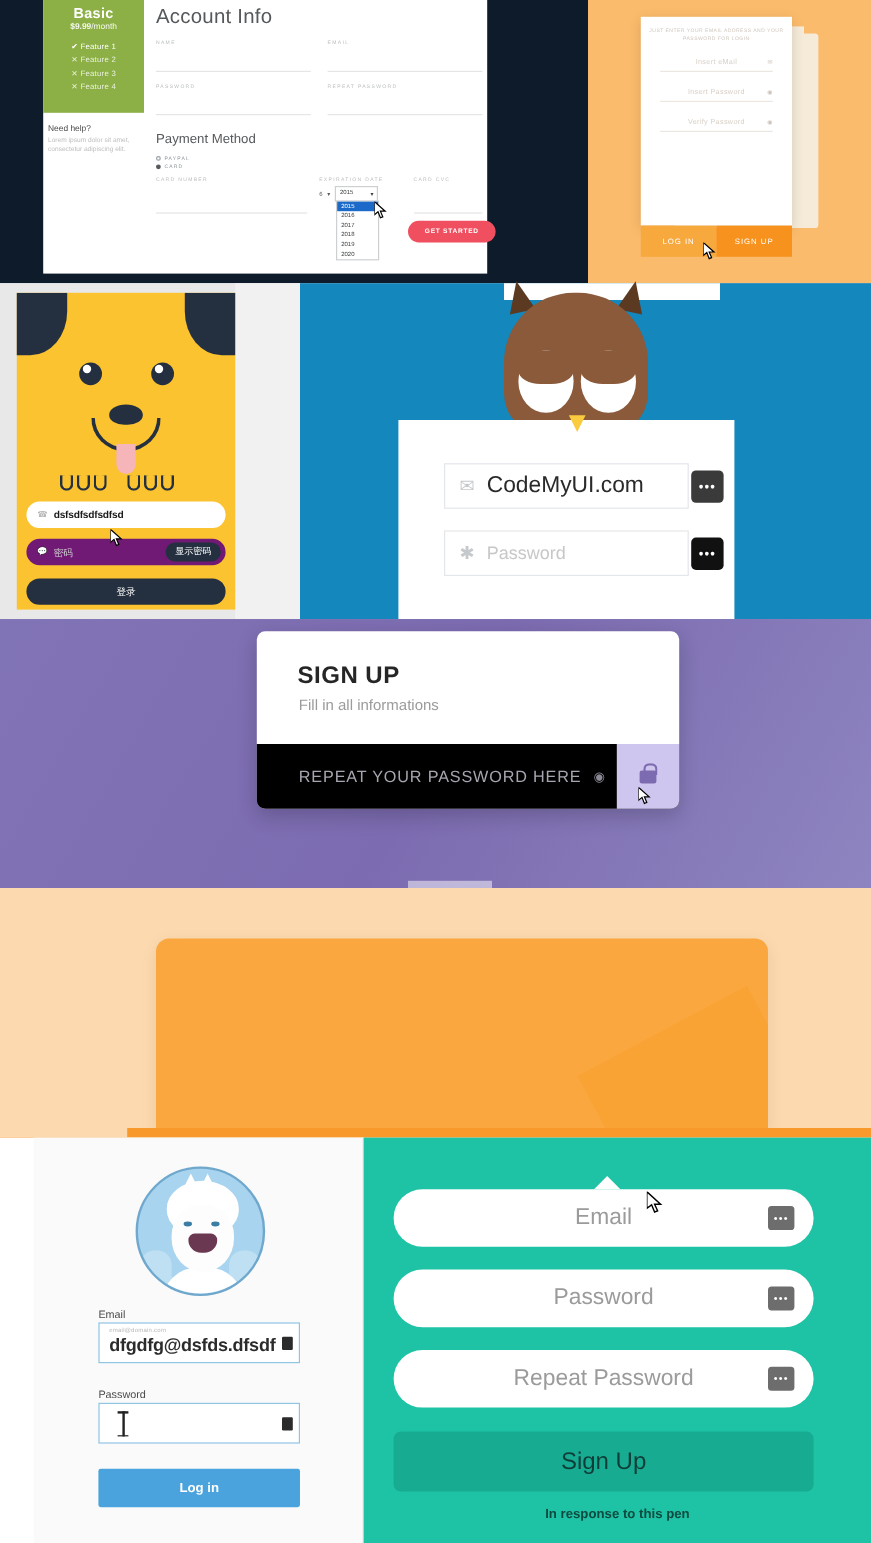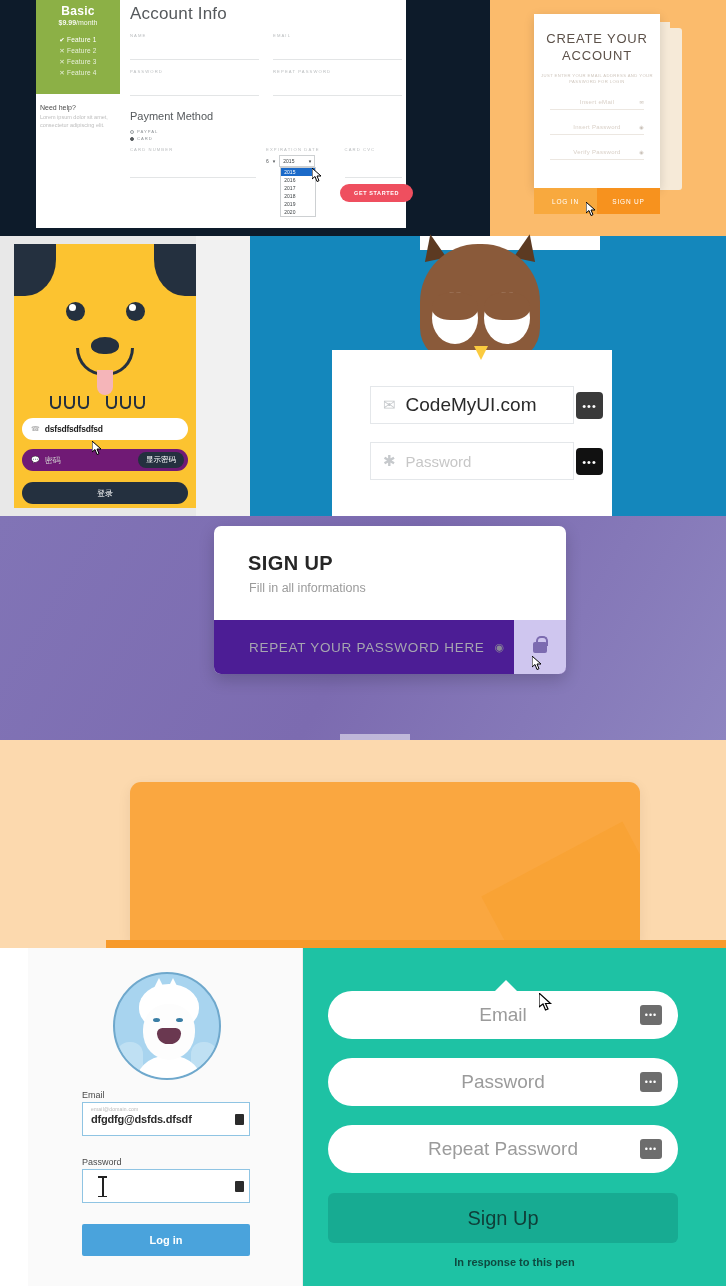--- a/index.html
+++ b/index.html
@@ -100,21 +100,21 @@
   .cmu-ph { font-size:15px; color:#c7c7c7; }
   .cmu-sq { position:absolute; right:-30px; top:5px; width:27px; height:27px; background:#3a3a3a; border-radius:4px; color:#fff; font-size:11px; letter-spacing:1px; display:flex; align-items:center; justify-content:center; }
   .cmu-sq.on { background:#111; }
 
   
   .row3 { position:absolute; left:0; top:516px; width:726px; height:224px; background:#7c6bb0; }
   .r3-sh { position:absolute; left:0; top:0; width:726px; height:224px; background:linear-gradient(120deg,#8174b6 0%,#7c6bb0 50%,#8e85c0 100%); }
   .su-card { position:absolute; left:214px; top:10px; width:352px; height:148px; background:#fff; border-radius:7px; box-shadow:0 6px 16px rgba(0,0,0,.18); }
   .su-h { font-size:20px; font-weight:bold; color:#262626; letter-spacing:.4px; margin:26px 0 0 34px; }
   .su-sub { font-size:12.5px; color:#9b9b9b; margin:6px 0 0 35px; }
-  .su-field { position:absolute; left:0; top:94px; width:352px; height:54px; border-radius:0 0 7px 7px; background:#4c1d95; display:flex; align-items:center; }
+  .su-field { position:absolute; left:0; top:94px; width:352px; height:54px; border-radius:0 0 7px 7px; background:#000000; display:flex; align-items:center; }
   .su-field .ph { font-size:13.5px; color:#a6a6b0; letter-spacing:.7px; margin-left:35px; }
   .su-eye { margin-left:10px; color:#8a8a96; font-size:11px; }
   .su-lock { position:absolute; right:0; top:0; width:52px; height:54px; background:#cfc6ef; border-radius:0 0 7px 0; display:flex; align-items:center; justify-content:center; }
   .lock-g { width:14px; height:11px; background:#7c6bb0; border-radius:2px; position:relative; }
   .lock-g::before { content:""; position:absolute; left:3px; top:-6px; width:8px; height:8px; border:2.5px solid #7c6bb0; border-bottom:none; border-radius:5px 5px 0 0; }
   .r3-foot { position:absolute; left:340px; bottom:0; width:70px; height:6px; background:#ffffff; opacity:.5; }
 
   
   .row4 { position:absolute; left:0; top:740px; width:726px; height:200px; background:#fcd9ae; }
   .or-card { position:absolute; left:130px; top:42px; width:510px; height:160px; background:#faa740; border-radius:11px 11px 0 0; overflow:hidden; box-shadow:0 4px 14px rgba(0,0,0,.07); }
@@ -133,21 +133,21 @@
   .yeti-eye.l{left:10px;} .yeti-eye.r{left:33px;}
   .yeti-mouth { position:absolute; left:14px; top:24px; width:24px; height:16px; background:#6a3850; border-radius:6px 6px 12px 12px; }
   .yeti-arm { position:absolute; top:68px; width:26px; height:40px; background:#bfe0f3; border-radius:12px;}
   .yeti-arm.l{left:2px;} .yeti-arm.r{right:2px;}
   .yeti-body { position:absolute; left:20px; top:82px; width:68px; height:30px; background:#ffffff; border-radius:30px 30px 0 0;}
   .y-lab { position:absolute; left:54px; font-size:9px; color:#4a4a4a; }
   .y-lab.e { top:142px; } .y-lab.p { top:209px; }
   .y-inp { position:absolute; left:54px; width:168px; height:34px; border:1px solid #8fc4e3; background:#fff; }
   .y-inp.e { top:154px; } .y-inp.p { top:221px; }
   .y-ph { position:absolute; left:8px; top:3px; font-size:5px; color:#b9b9b9; letter-spacing:.2px; }
-  .y-val { position:absolute; left:8px; top:10px; font-size:11px; color:#2b2b2b; font-weight:bold; letter-spacing:-.2px; }
+  .y-val { position:absolute; left:8px; top:10px; font-size:15px; color:#2b2b2b; font-weight:bold; letter-spacing:-.2px; }
   .y-sq { position:absolute; right:5px; top:11px; width:9px; height:11px; background:#2b2b2b; border-radius:1px; }
   .y-caret { position:absolute; left:74px; top:228px; width:1.5px; height:21px; background:#222; }
   .y-caret::before,.y-caret::after{content:"";position:absolute;left:-4px;width:9px;height:1.5px;background:#222;}
   .y-caret::before{top:0;} .y-caret::after{bottom:0;}
   .y-btn { position:absolute; left:54px; top:276px; width:168px; height:32px; background:#4aa3dc; border-radius:2px; color:#fff; font-size:11px; font-weight:bold; display:flex; align-items:center; justify-content:center; }
   .grn { position:absolute; left:303px; top:8px; width:423px; height:338px; background:#1ec2a4; }
   .grn-tabs { position:absolute; left:0; top:2px; width:423px; display:flex; justify-content:center; gap:52px; }
   .g-tab { font-size:18px; color:#22a58c; font-weight:bold; }
   .g-tab.on { color:#ffffff; }
   .g-arrow { position:absolute; left:192px; top:32px; width:0;height:0;border-left:11px solid transparent;border-right:11px solid transparent;border-bottom:11px solid #ffffff; }
@@ -256,24 +256,20 @@
     <div class="cursor" style="left:312px; top:168px;">
       <svg viewBox="0 0 11 15" width="11" height="15">
           <path d="M0,0 L0,11 L3,8.5 L5,13.5 L7,12.7 L5,8 L9,8 Z" fill="#fff" stroke="#000" stroke-width="1"></path>
         </svg>
     </div>
 
     <div class="r1-orange">
       <div class="oa-back"></div>
       <div class="oa-side"></div>
       <div class="oa-card">
-        <div class="oa-h">
-          <div>CREATE YOUR</div>
-          <div>ACCOUNT</div>
-        </div>
         <div class="oa-sub">JUST ENTER YOUR EMAIL ADDRESS AND YOUR PASSWORD FOR LOGIN</div>
         <div class="oa-fld">
           <span>Insert eMail</span>
           <span class="ic">✉</span>
         </div>
         <div class="oa-fld">
           <span>Insert Password</span>
           <span class="ic">◉</span>
         </div>
         <div class="oa-fld">

